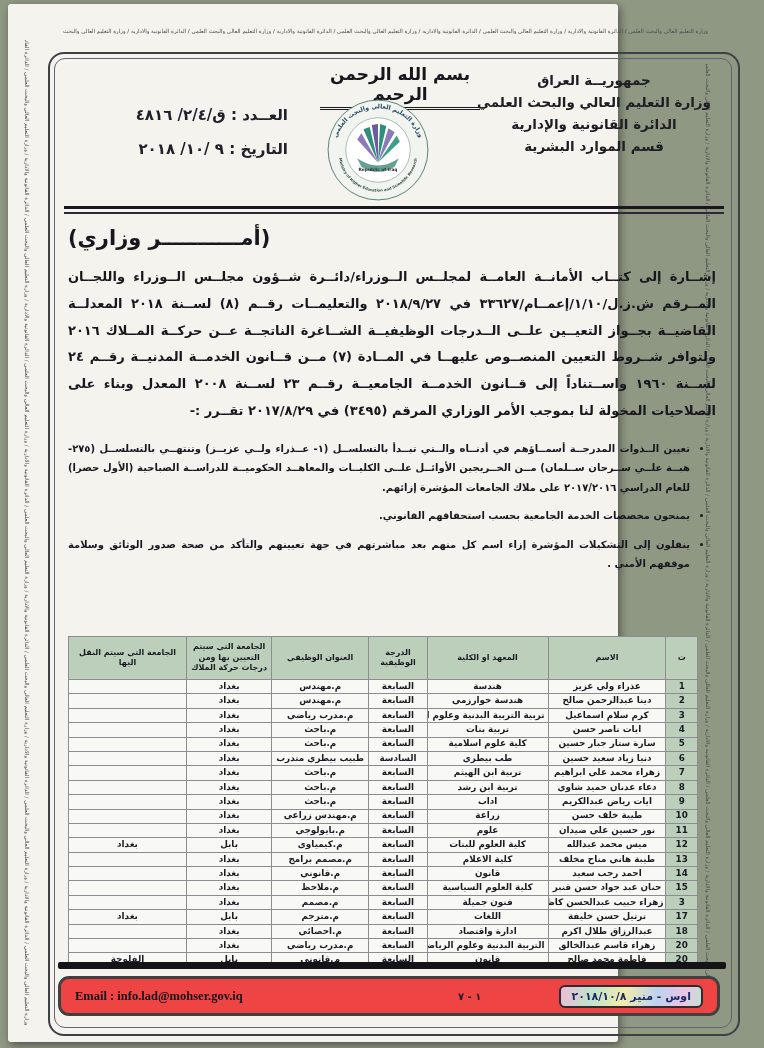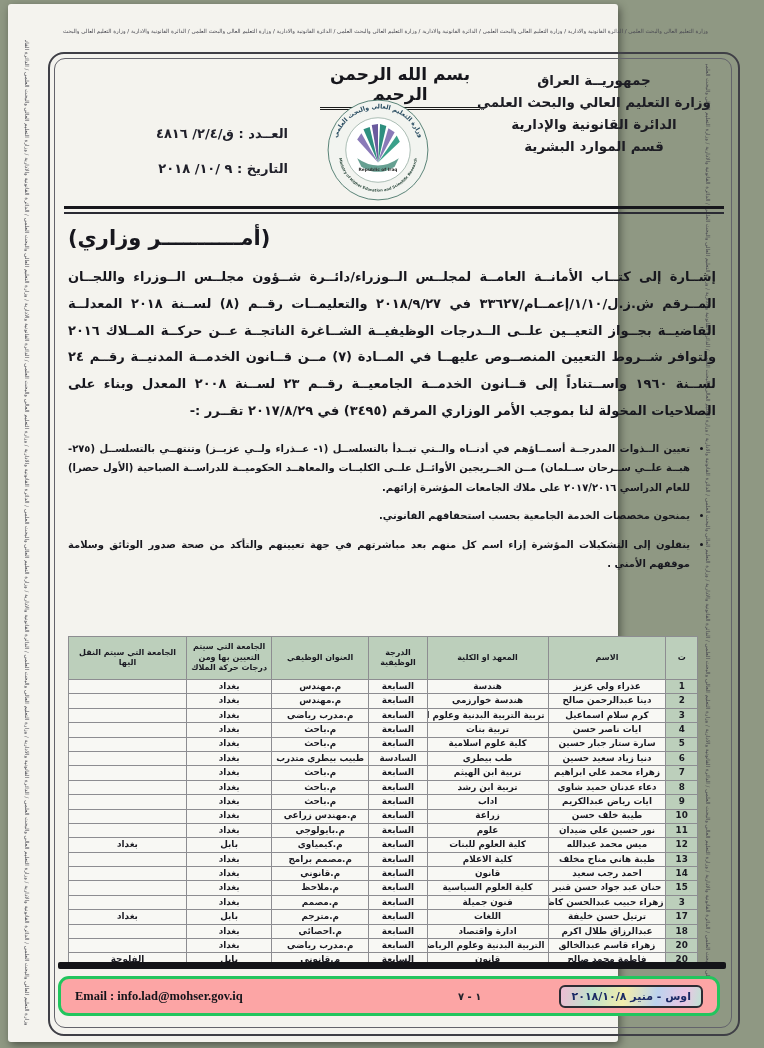--- a/index.html
+++ b/index.html
@@ -39,21 +39,21 @@
   .bismillah{
     position:absolute;left:312px;top:60px;width:160px;text-align:center;
     font-size:17px;font-weight:bold;color:#16161c;direction:rtl;
     border-bottom:3px double #1a1a1a;padding-bottom:3px;
   }
   .seal{position:absolute;left:318px;top:94px;width:104px;height:104px;}
   .numdate-block{
     position:absolute;left:70px;top:102px;width:210px;
     direction:rtl;text-align:right;color:#20202a;
   }
-  .numdate-line{font-size:13px;font-weight:bold;margin-bottom:16px;letter-spacing:.3px;margin-top:20px;}
+  .numdate-line{font-size:15px;font-weight:bold;margin-bottom:16px;letter-spacing:.3px;}
   .header-divider{
     position:absolute;left:56px;top:202px;width:660px;height:3px;
     border-top:3px solid #17171c;border-bottom:2px solid #2a2a33;
   }
   
   .textblock{
     position:absolute;left:60px;top:214px;width:648px;height:414px;
     overflow:hidden;direction:rtl;color:#17171e;
   }
   .doc-title{
@@ -94,21 +94,21 @@
   }
   .c0{width:4.5%;} .c1{width:19%;} .c2{width:19.5%;} .c3{width:9%;}
   .c4{width:15.5%;} .c5{width:13.5%;} .c6{width:19%;}
   .table-bottom-rule{
     position:absolute;left:50px;top:958px;width:668px;height:7px;
     background:#141418;border-radius:2px;
   }
   
   .footer-bar{
     position:absolute;left:50px;top:972px;width:662px;height:40px;
-    border:3px solid #22c55e;border-radius:11px;background:#fca5a5;
+    border:3px solid #404040;border-radius:11px;background:#ef4444;
     display:flex;align-items:center;direction:ltr;padding:0 14px;box-sizing:border-box;
   }
   .f-left{flex:1.2;font-family:"Liberation Serif",serif;font-weight:bold;font-size:12.5px;color:#14141a;}
   .f-center{flex:1;text-align:right;font-size:10px;font-weight:bold;color:#22222a;direction:rtl;}
   .f-right{flex:1.2;display:flex;justify-content:flex-end;}
   .stamp{
     border:2px solid #2c2c33;border-radius:6px;padding:3px 10px;
     font-size:11px;font-weight:bold;color:#1c2b66;direction:rtl;white-space:nowrap;
     background:linear-gradient(100deg,#eebcd4 0%,#bfe3cc 22%,#f2ecac 45%,#bcd3ee 68%,#eac6e4 88%,#bfe3d4 100%);
   }

